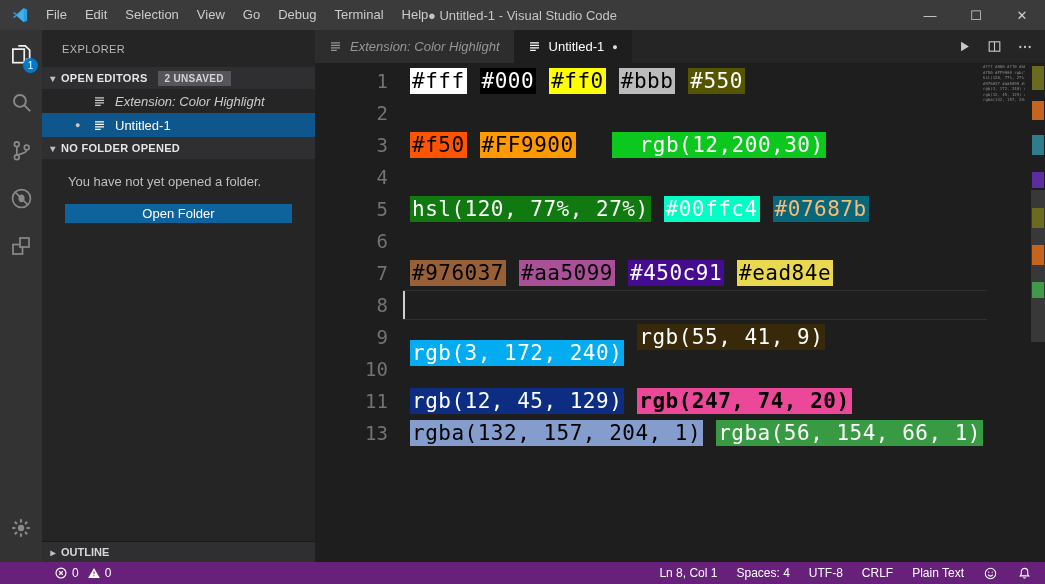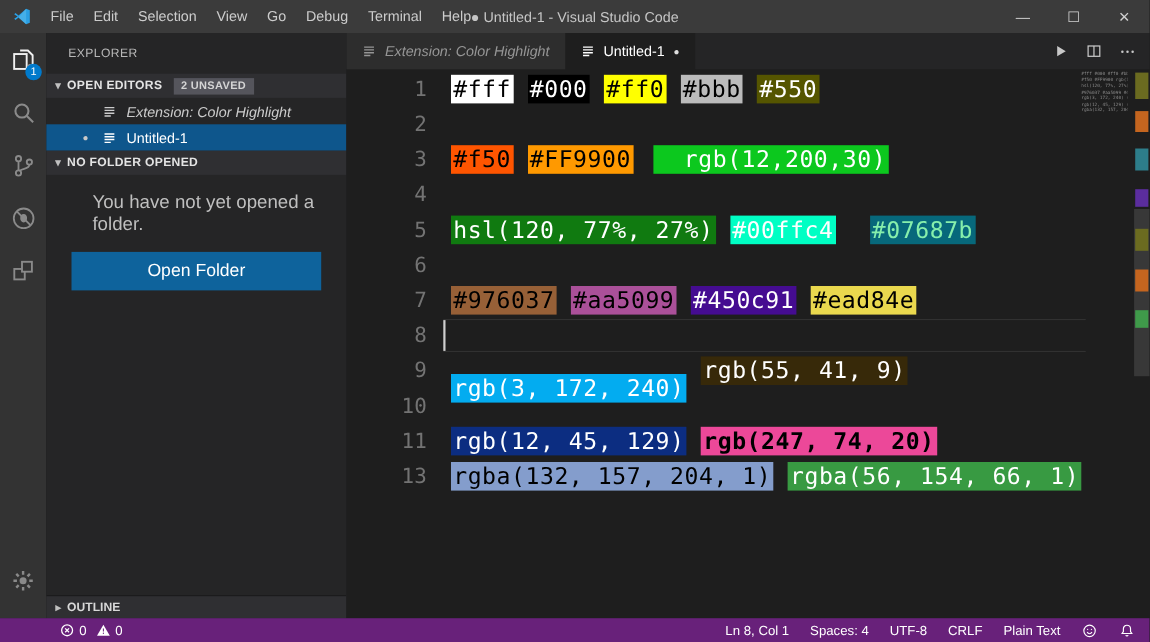--- a/index.html
+++ b/index.html
@@ -34,23 +34,23 @@
                     font-size:11px; font-weight:bold; color:#e4e4e4; padding-left:3px; letter-spacing:.3px; }
   .twistie { width:16px; text-align:center; font-size:10px; color:#c0c0c0; }
   .unsaved-badge { background:#55555c; color:#d4d4d4; font-size:10px; font-weight:bold;
                    padding:2px 7px; margin-left:10px; }
   .oe-item { height:24px; display:flex; align-items:center; font-size:13px; color:#cccccc;
              padding-left:33px; }
   .oe-item.selected { background:#0e568c; color:#ffffff; }
   .oe-item .dot { width:12px; font-size:9px; color:#c8c8c8; }
   .oe-item .fic { width:14px; margin:0 8px 0 6px; display:flex; }
   .oe-item.italic .lbl { font-style:italic; }
-  .nf-message { padding:15px 20px 0 26px; font-size:17px; color:#bfbfbf;margin-left:16px; }
-  .open-folder-btn { margin:15px auto 0; display:block; width:227px; height:35px; background:#0e639c;
-                     color:#ffffff; font-size:16px; border:none; font-family:"Liberation Sans",sans-serif; }
+  .nf-message { padding:15px 20px 0 26px; font-size:13px; color:#bfbfbf; }
+  .open-folder-btn { margin:15px auto 0; display:block; width:227px; height:19px; background:#0e639c;
+                     color:#ffffff; font-size:13px; border:none; font-family:"Liberation Sans",sans-serif; }
   .outline-row { position:absolute; bottom:0; left:0; right:0; height:21px; background:#2f2f32;
                  border-top:1px solid #1a1a1b; display:flex; align-items:center;
                  font-size:11px; font-weight:bold; color:#d8d8d8; padding-left:3px; }
 
   
   .editor-region { position:absolute; left:315px; top:30px; width:730px; height:532px; background:#1e1e1e; }
   .tabbar { position:absolute; top:0; left:0; right:0; height:33px; background:#252526; display:flex; }
   .tab { height:33px; display:flex; align-items:center; padding:0 14px; font-size:13px; gap:8px; }
   .tab.inactive { background:#2d2d2d; color:#969696; }
   .tab.inactive .tlbl { font-style:italic; }
@@ -264,29 +264,29 @@
         <div class="line-row">
           <div class="gutter">1</div>
           <div class="code"><span class="seg" style="background: rgb(255, 255, 255); color: rgb(0, 0, 0);">#fff</span><span class="seg" style="background: rgb(0, 0, 0); color: rgb(255, 255, 255); margin-left: 13px;">#000</span><span class="seg" style="background: rgb(255, 255, 0); color: rgb(0, 0, 0); margin-left: 13px;">#ff0</span><span class="seg" style="background: rgb(187, 187, 187); color: rgb(0, 0, 0); margin-left: 13px;">#bbb</span><span class="seg" style="background: rgb(85, 85, 0); color: rgb(255, 255, 255); margin-left: 13px;">#550</span></div>
         </div>
         <div class="line-row">
           <div class="gutter">2</div>
           <div class="code"></div>
         </div>
         <div class="line-row">
           <div class="gutter">3</div>
-          <div class="code"><span class="seg" style="background: rgb(255, 85, 0); color: rgb(0, 0, 0);">#f50</span><span class="seg" style="background: rgb(255, 153, 0); color: rgb(0, 0, 0); margin-left: 13px;">#FF9900</span><span class="seg" style="background: rgb(12, 200, 30); color: rgb(255, 255, 255); margin-left: 18px; padding-left: 28px;">rgb(12,200,30)</span></div>
+          <div class="code"><span class="seg" style="background: rgb(255, 85, 0); color: rgb(0, 0, 0);">#f50</span><span class="seg" style="background: rgb(255, 153, 0); color: rgb(0, 0, 0); margin-left: 13px;">#FF9900</span><span class="seg" style="background: rgb(12, 200, 30); color: rgb(255, 255, 255); margin-left: 36px; padding-left: 28px;">rgb(12,200,30)</span></div>
         </div>
         <div class="line-row">
           <div class="gutter">4</div>
           <div class="code"></div>
         </div>
         <div class="line-row">
           <div class="gutter">5</div>
-          <div class="code"><span class="seg" style="background: rgb(16, 122, 16); color: rgb(255, 255, 255);">hsl(120, 77%, 27%)</span><span class="seg" style="background: rgb(0, 255, 196); color: rgb(255, 255, 255); margin-left: 13px;">#00ffc4</span><span class="seg" style="background: rgb(7, 104, 123); color: #86efac; margin-left: 31px;">#07687b</span></div>
+          <div class="code"><span class="seg" style="background: rgb(16, 122, 16); color: rgb(255, 255, 255);">hsl(120, 77%, 27%)</span><span class="seg" style="background: rgb(0, 255, 196); color: rgb(255, 255, 255); margin-left: 13px;">#00ffc4</span><span class="seg" style="background: rgb(7, 104, 123); color: #fdba74; margin-left: 13px;">#07687b</span></div>
         </div>
         <div class="line-row">
           <div class="gutter">6</div>
           <div class="code"></div>
         </div>
         <div class="line-row">
           <div class="gutter">7</div>
           <div class="code"><span class="seg" style="background: rgb(151, 96, 55); color: rgb(0, 0, 0);">#976037</span><span class="seg" style="background: rgb(170, 80, 153); color: rgb(0, 0, 0); margin-left: 13px;">#aa5099</span><span class="seg" style="background: rgb(69, 12, 145); color: rgb(255, 255, 255); margin-left: 13px;">#450c91</span><span class="seg" style="background: rgb(234, 216, 78); color: rgb(0, 0, 0); margin-left: 13px;">#ead84e</span></div>
         </div>
         <div class="line-row">

